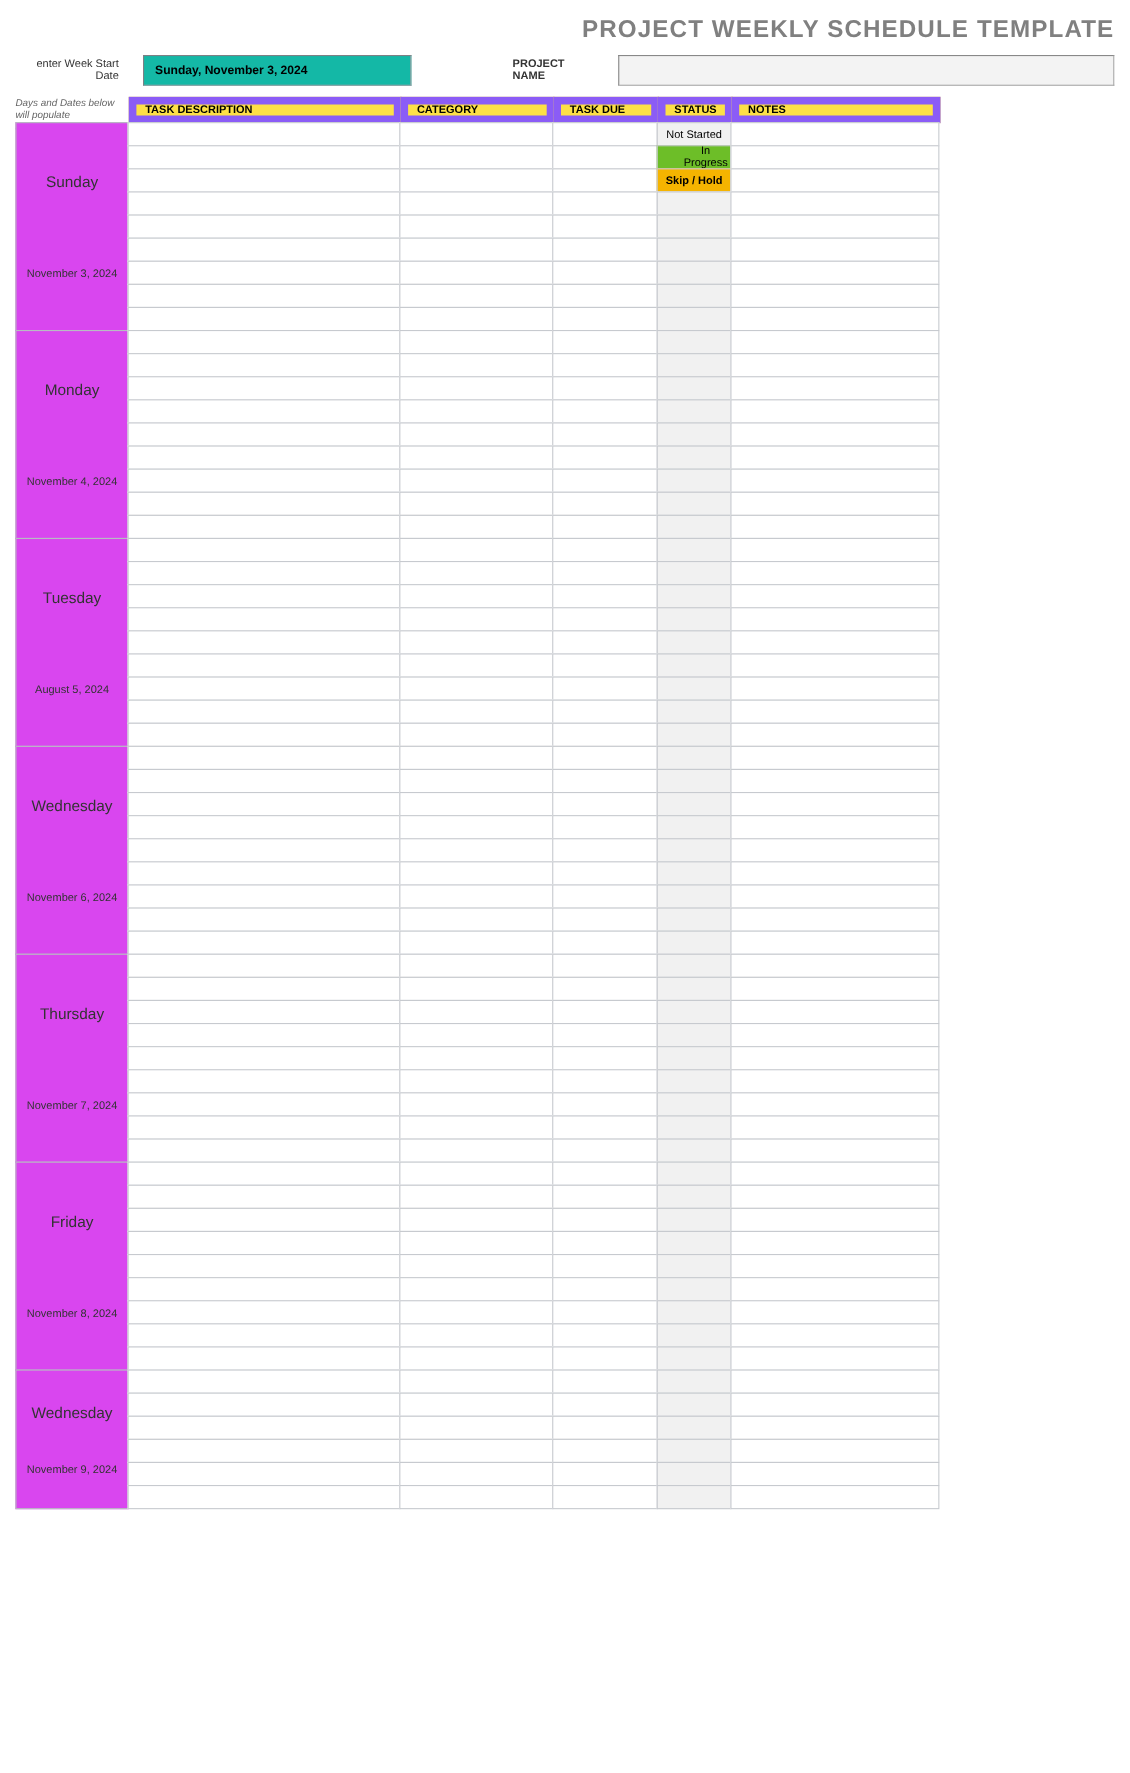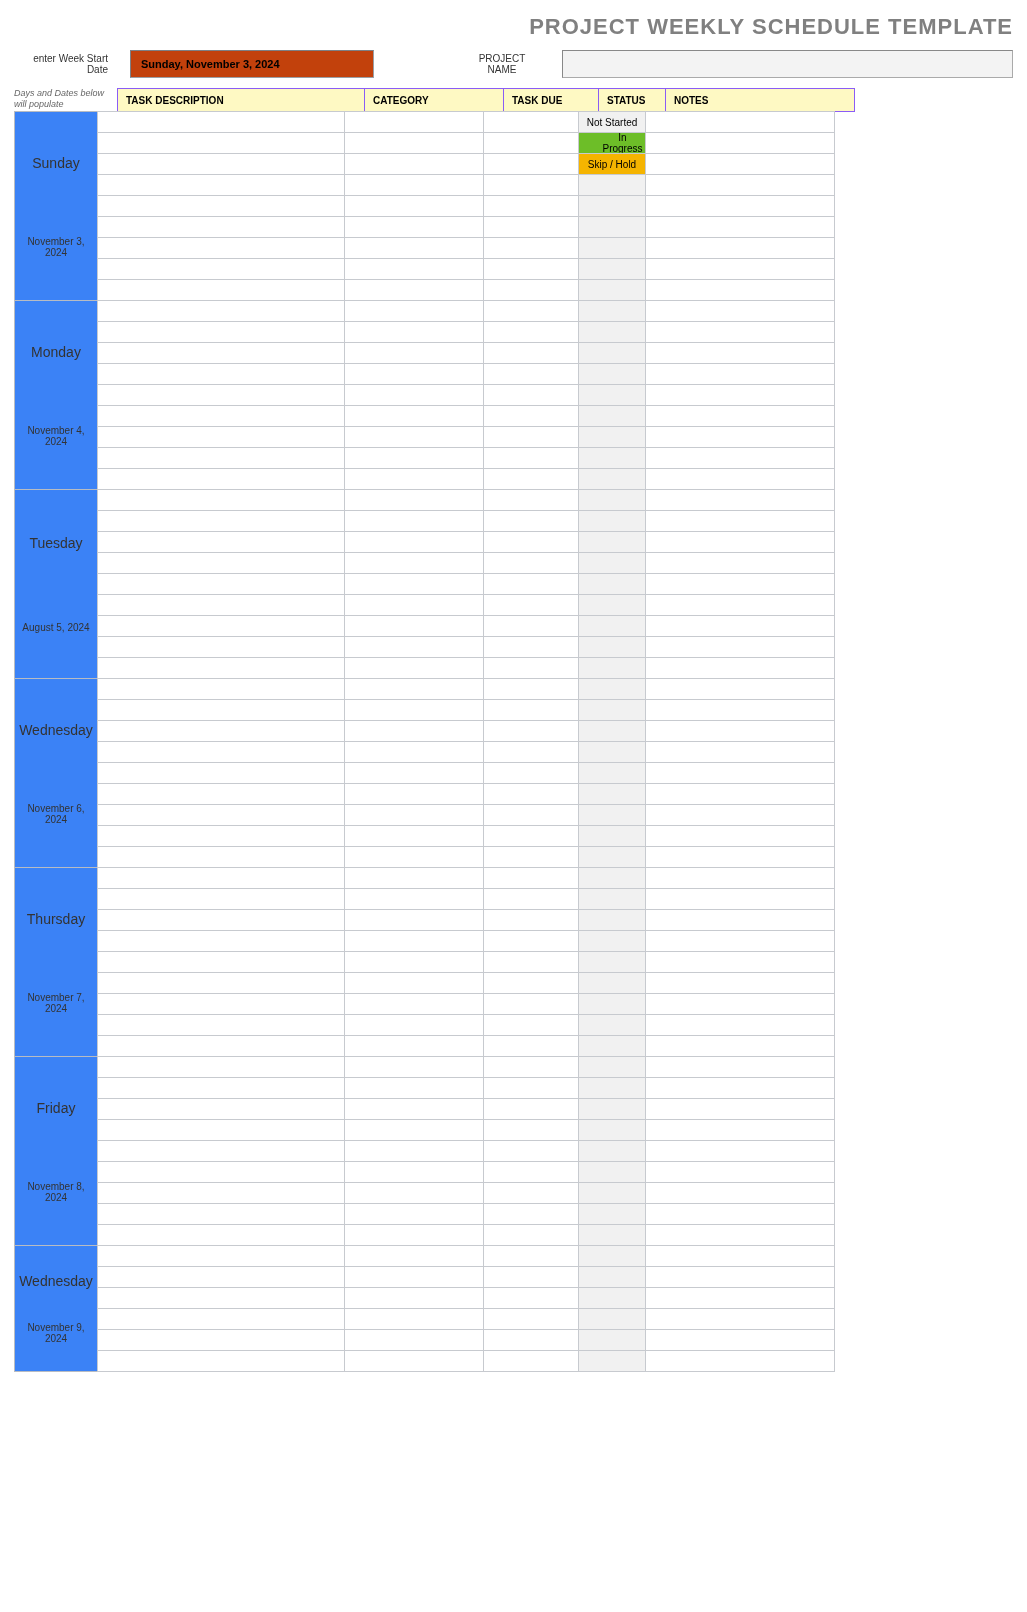--- a/index.html
+++ b/index.html
@@ -30,37 +30,38 @@
   .start-label {
     width: 100px;
     text-align: right;
     padding-right: 6px;
     font-size: 10px;
     color: #333;
   }
   .start-date {
     width: 244px;
     height: 28px;
-    background: #c2410c;
+    background: #14b8a6;
     border: 1px solid #9aa0a6;
     border-top-color: #7d8085;
     border-left-color: #7d8085;
     font-weight: bold;
     font-size: 11px;
     padding: 0 10px;
     display: flex;
     align-items: center;
   }
   .gap1 { width: 60px; }
   .proj-label {
     width: 80px;
-    text-align: center;
+    text-align: left;
     padding-right: 8px;
     font-size: 10px;
     color: #333;
+    font-weight: bold;
   }
   .proj-input {
     flex: 1;
     height: 28px;
     background: #f3f3f3;
     border: 1px solid #aaa;
     border-top-color: #888;
     border-left-color: #888;
   }
   .grid { }
@@ -71,42 +72,42 @@
   }
   .hdr-help {
     width: 104px;
     font-size: 9px;
     font-style: italic;
     color: #666;
     line-height: 11px;
     padding-right: 4px;
   }
   .hdr-cell {
-    background: #fef9c3;
-    border: 1px solid #8b5cf6;
+    background: #fde047;
+    border: 7px solid #8b5cf6;
     display: flex;
     align-items: center;
     font-weight: bold;
     font-size: 10px;
     padding: 0 8px;
     margin-left: -1px;
   }
   .col-task   { width: 248px; }
   .col-cat    { width: 140px; }
   .col-due    { width: 96px; }
   .col-status { width: 68px; justify-content: flex-start; }
   .col-notes  { width: 190px; }
 
   .day-block {
     display: flex;
     align-items: stretch;
   }
   .day-side {
-    width: 84px;
-    background: #3b82f6;
+    width: 103px;
+    background: #d946ef;
     border: 1px solid #b8bcc2;
     margin-top: -1px;
     display: flex;
     flex-direction: column;
     justify-content: space-around;
     align-items: center;
     text-align: center;
   }
   .day-name {
     font-size: 14px;
@@ -136,21 +137,21 @@
     font-size: 10px;
     padding: 0 4px;
   }
   .cell.status {
     background: #f1f1f1;
     text-align: center;
   }
   .s-not   { background: #f1f1f1 !important; color: #000; }
   .s-prog  { background: #6dbe28 !important; color: #000; padding-left: 25px; }
   .s-comp  { background: #00a9e0 !important; color: #000; }
-  .s-skip  { background: #f5b400 !important; color: #000; }
+  .s-skip  { background: #f5b400 !important; color: #000; font-weight: bold; }
 </style>
 </head>
 <body>
 
 <div class="title">PROJECT WEEKLY SCHEDULE TEMPLATE</div>
 
 <div class="row1">
   <div class="start-label">enter Week Start Date</div>
   <div class="start-date">Sunday, November 3, 2024</div>
   <div class="gap1"></div>

